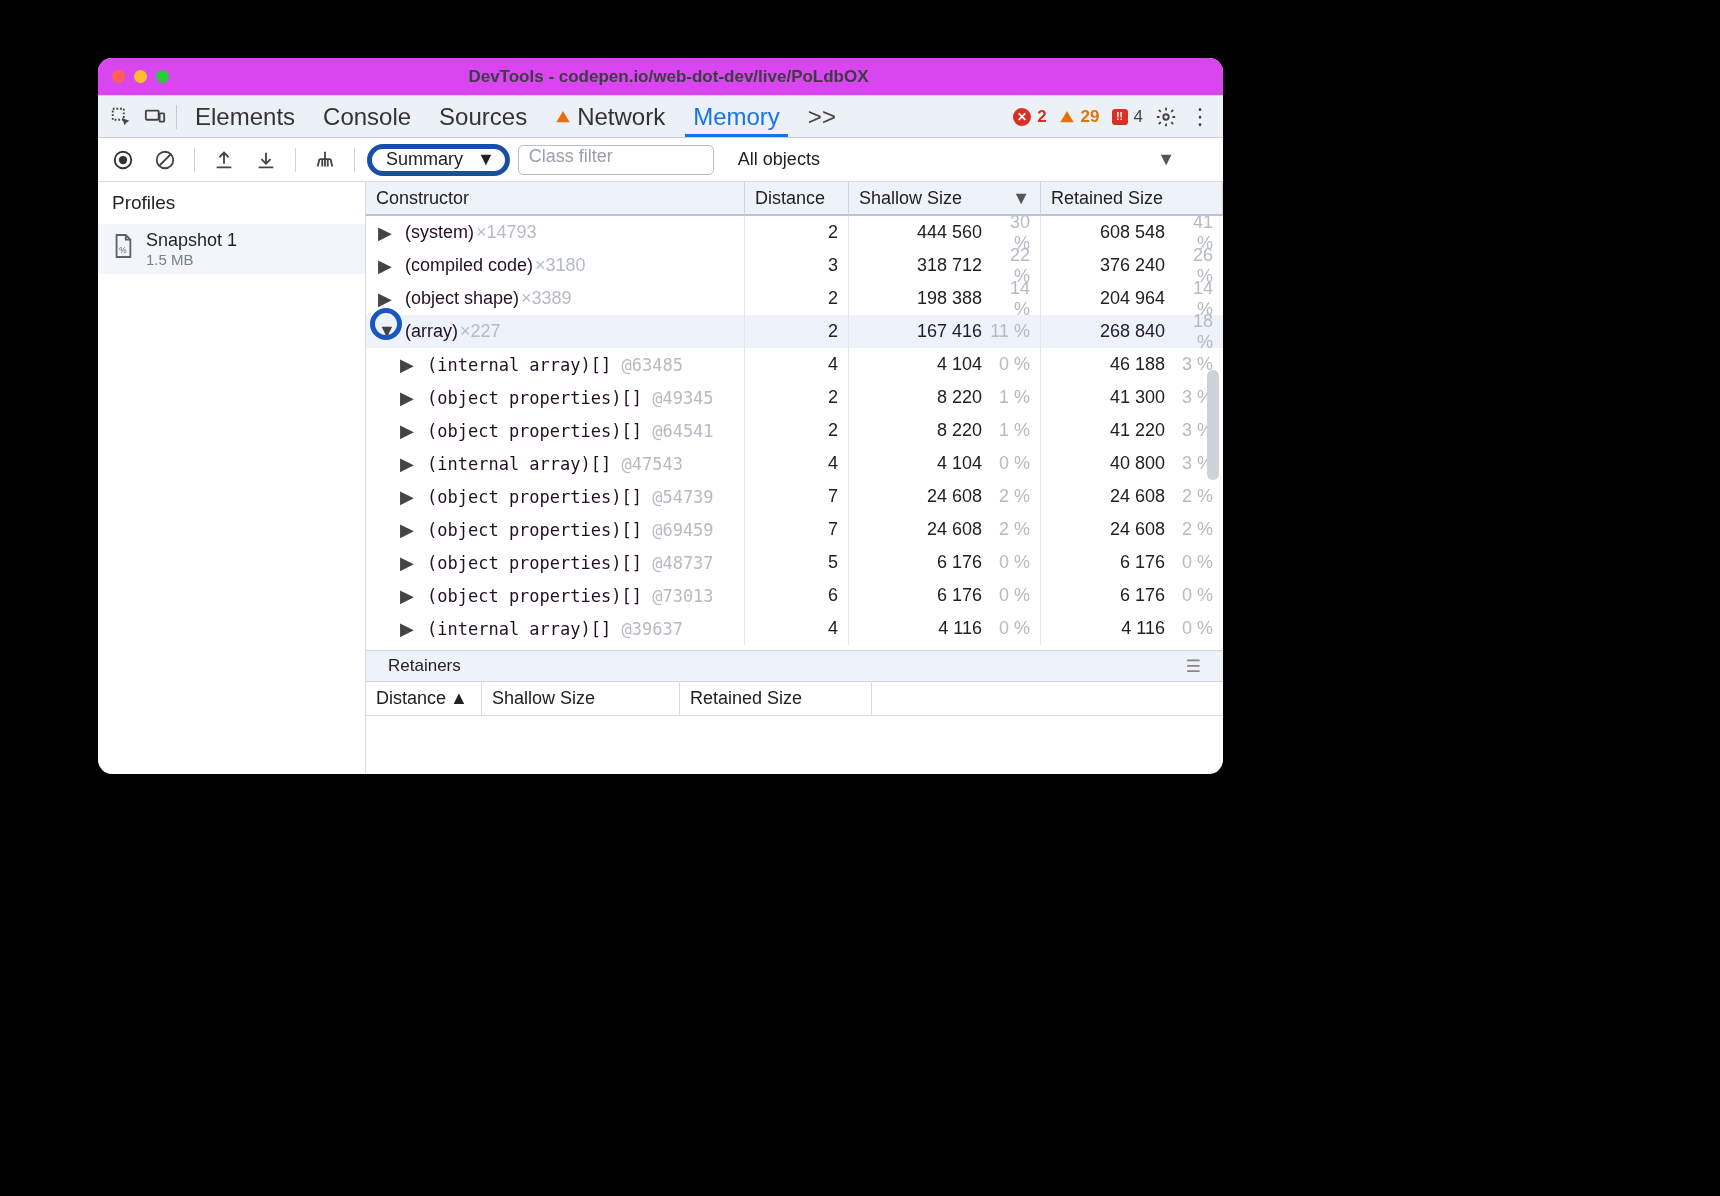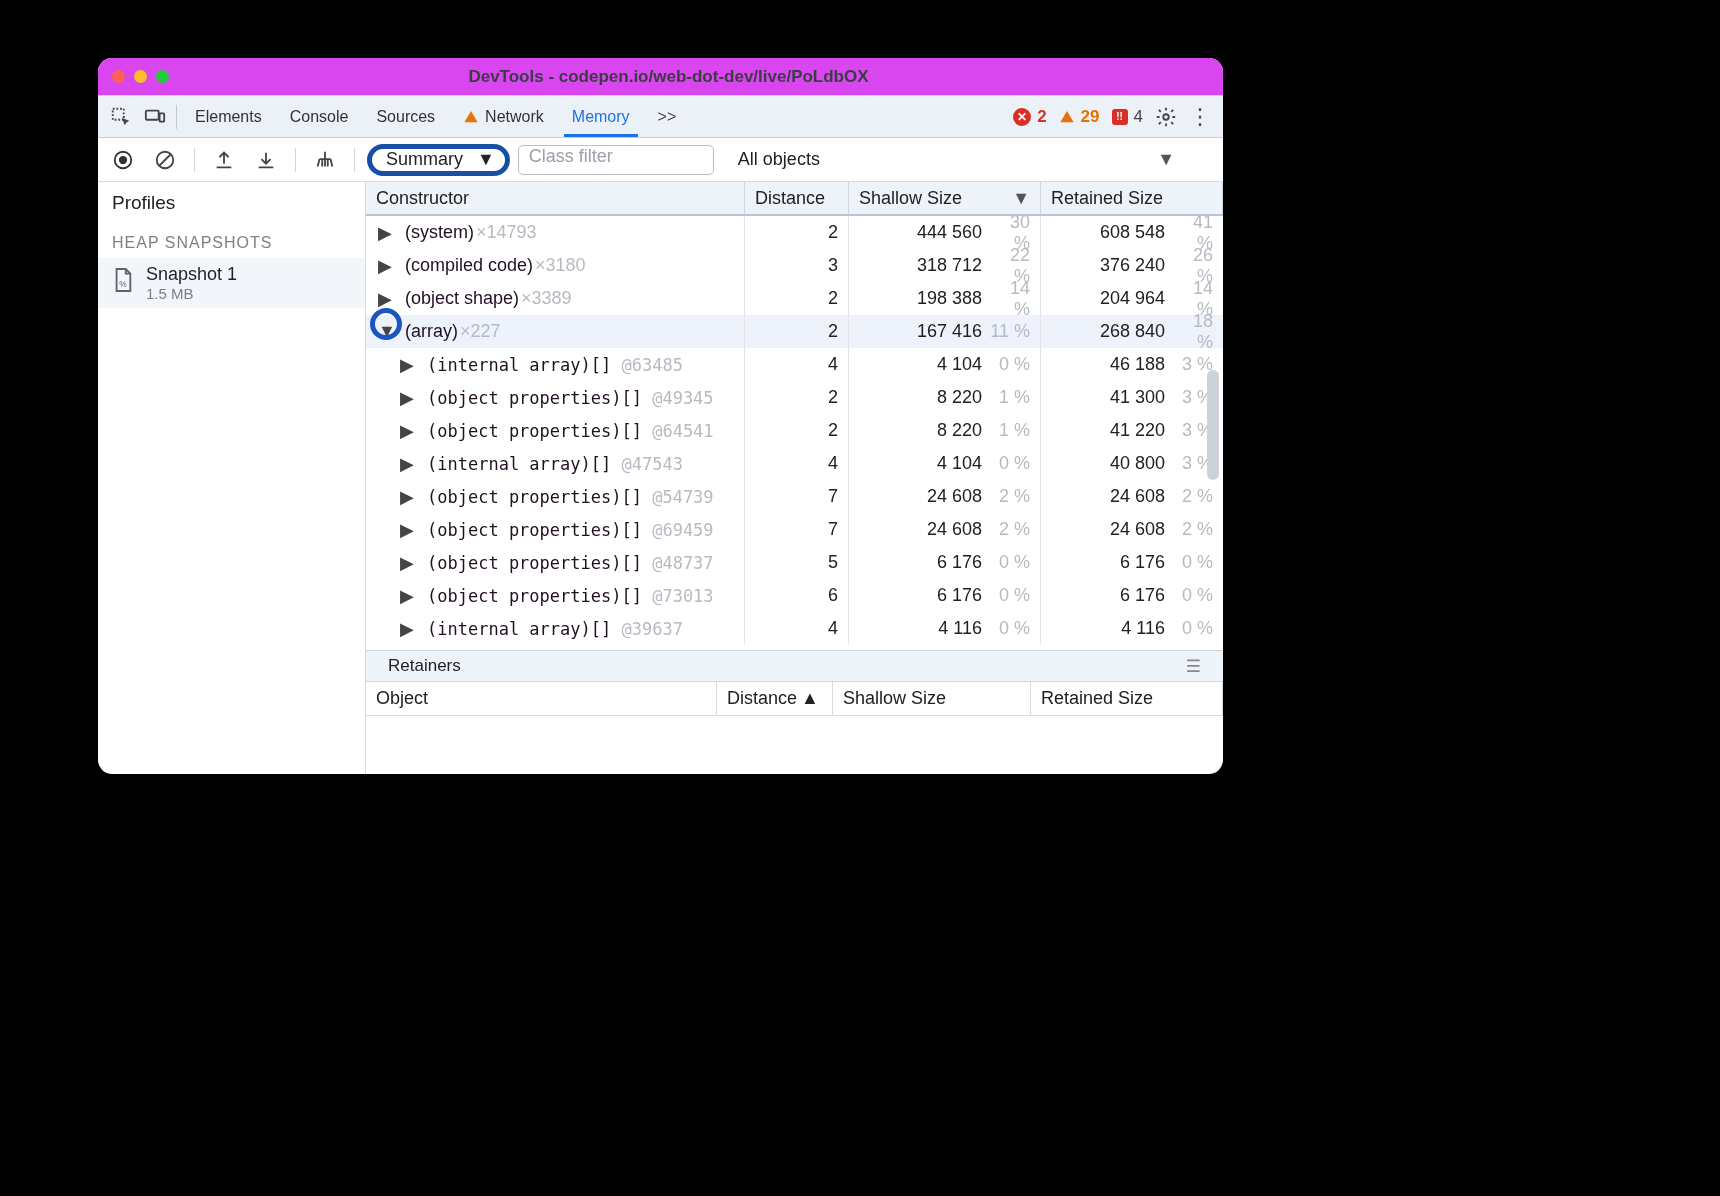--- a/index.html
+++ b/index.html
@@ -14,21 +14,21 @@
   
   .titlebar { height: 38px; background: #d946ef; display: flex; align-items: center; border-bottom: 1px solid #d6d8db; }
   .traffic { display: flex; gap: 9px; padding-left: 14px; }
   .dot { width: 13px; height: 13px; border-radius: 50%; }
   .dot.red { background: #ff5f56; } .dot.yellow { background: #ffbd2e; } .dot.green { background: #27c93f; }
   .title { flex: 1; text-align: center; font-weight: 700; font-size: 17px; color: #3a3d42; padding-right: 55px; }
   
   .tabs { height: 42px; background: #ecf0f7; display: flex; align-items: center; border-bottom: 1px solid #c9cfd8; padding: 0 6px; }
   .tabs .icon-btn { width: 34px; height: 34px; display: flex; align-items: center; justify-content: center; color: #444; }
   .tabs .sep { width: 1px; height: 24px; background: #c4cad3; margin: 0 4px; }
-  .tab { padding: 0 14px; height: 100%; display: flex; align-items: center; gap: 6px; color: #333; font-size: 16px; cursor: default; }
+  .tab { padding: 0 14px; height: 100%; display: flex; align-items: center; gap: 6px; color: #333; font-size: 24px; cursor: default; }
   .tab.active { color: #1a73e8; position: relative; }
   .tab.active::after { content: ""; position: absolute; left: 6px; right: 6px; bottom: 0; height: 3px; background: #1a73e8; }
   .spacer { flex: 1; }
   .counter { display: flex; align-items: center; gap: 6px; font-size: 17px; margin: 0 6px; }
   .badge { width: 18px; height: 18px; border-radius: 50%; display: inline-flex; align-items: center; justify-content: center; color: #fff; font-size: 12px; font-weight: 700; }
   .badge.red { background: #d93025; }
   .badge.square { border-radius: 3px; background: #d93025; width:16px; height:16px; }
   .count-red { color: #d93025; font-weight: 600; }
   .count-orange { color: #e37400; font-weight: 600; }
   .count-dark { color: #444; }
@@ -210,21 +210,20 @@
       </div>
       <div class="all-objects">
         <span>All objects</span>
         <span class="tri">▼</span>
       </div>
     </div>
 
     <div class="body">
       <div class="sidebar">
         <div class="side-title">Profiles</div>
-        <div class="side-group">HEAP SNAPSHOTS</div>
         <div class="snapshot-item">
           <div class="file-icon">
             <svg width="22" height="26" viewBox="0 0 24 28" fill="none" stroke="#5f6368" stroke-width="2">
                 <path d="M5 2h10l5 5v19H5z"></path>
                 <path d="M15 2v5h5"></path>
                 <text x="8" y="22" font-size="9" fill="#5f6368" stroke="none">%</text>
               </svg>
           </div>
           <div>
             <div class="name">Snapshot 1</div>
@@ -408,23 +407,20 @@
                 <span class="pct">0 %</span>
               </div>
             </div>
           </div>
 
         <div class="retainers-bar">
           <span>Retainers</span>
           <span class="menu">☰</span>
         </div>
         <div class="rthead">
-          <div class="rth rth-object">
-              <span>Object</span>
-            </div>
           <div class="rth rth-distance">
               <span>Distance</span>
               <span>▲</span>
             </div>
           <div class="rth rth-shallow">
               <span>Shallow Size</span>
             </div>
           <div class="rth rth-retained">
               <span>Retained Size</span>
             </div>

